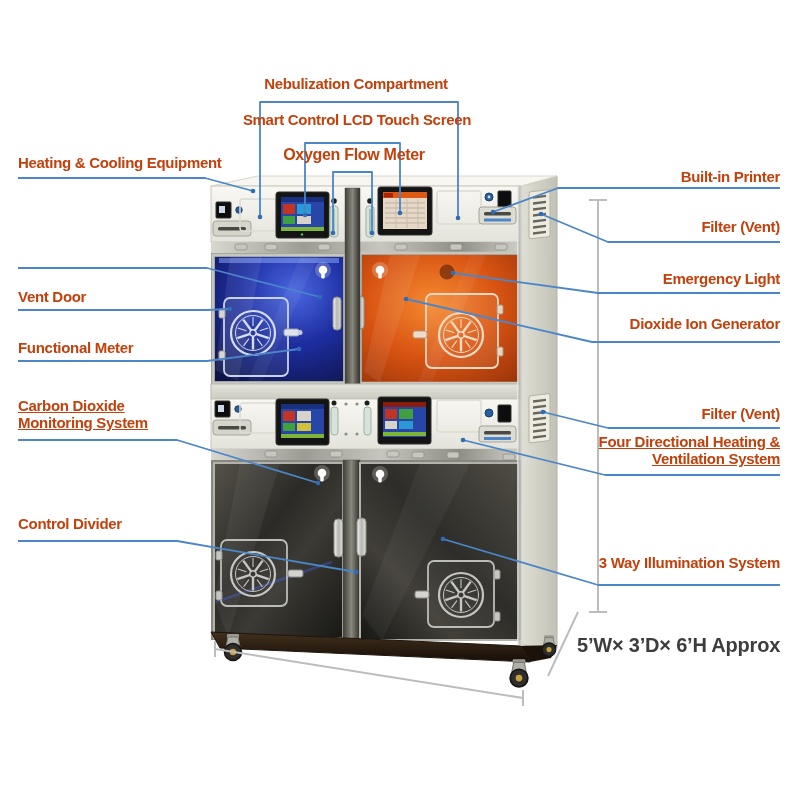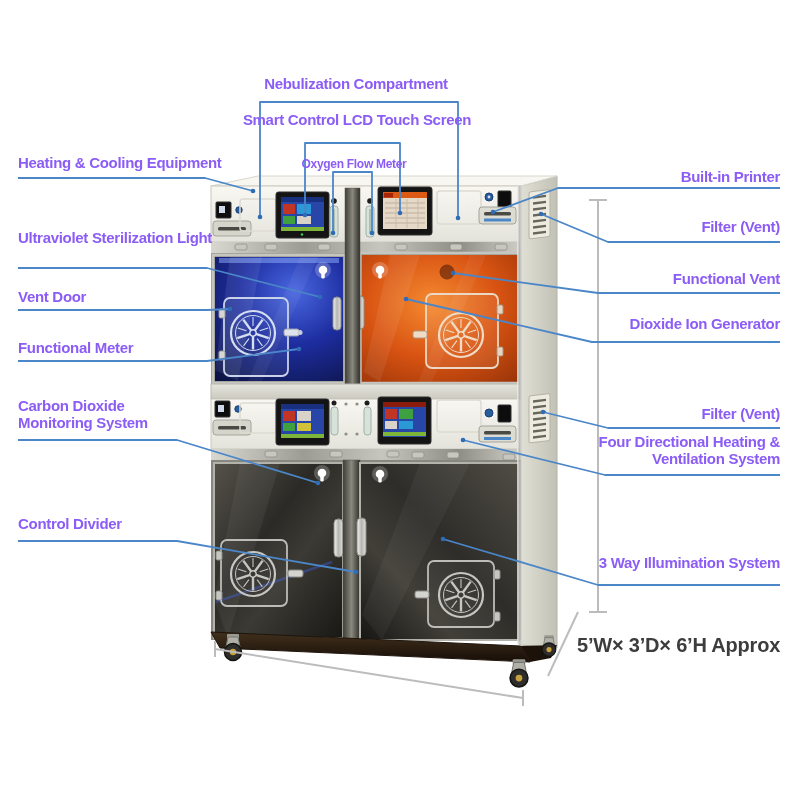--- a/index.html
+++ b/index.html
@@ -1,24 +1,24 @@
 <!DOCTYPE html>
 <html><head>
 <meta charset="utf-8">
 <style>
   html,body{margin:0;padding:0;background:#ffffff;}
   #stage{position:relative;width:800px;height:800px;background:#ffffff;overflow:hidden;
          font-family:"Liberation Sans",sans-serif;}
   #artwork{position:absolute;left:0;top:0;}
-  .callout{position:absolute;color:#8b5cf6;font-size:15px;font-weight:600;
+  .callout{position:absolute;color:#c2410c;font-size:15px;font-weight:600;
            letter-spacing:-0.3px;line-height:1.12;white-space:nowrap;}
-  .callout.wrap{white-space:normal;}
+  .callout.wrap{white-space:normal;text-decoration:underline;}
   .callout.right{text-align:right;}
   .callout.center{transform:translateX(-50%);text-align:center;}
-  .callout.small{font-size:12px;margin-top:12px;}
+  .callout.small{font-size:16px;}
   .dim-note{position:absolute;color:#3d3d3d;font-size:20px;font-weight:700;
             letter-spacing:-0.2px;white-space:nowrap;}
 </style>
 </head>
 <body>
 
 <div id="stage">
 
   <svg id="artwork" width="800" height="800" viewBox="0 0 800 800">
     <defs>
@@ -395,28 +395,27 @@
         <circle cx="333" cy="233" r="2.3"></circle>
       <circle cx="372" cy="233" r="2.3"></circle>
     </g>
   </svg>
 
   <div class="callout center" style="left:356px;top:76px">Nebulization Compartment</div>
   <div class="callout center" style="left:357px;top:112px">Smart Control LCD Touch Screen</div>
   <div class="callout center small" style="left:354px;top:146px">Oxygen Flow Meter</div>
 
   <div class="callout" style="left:18px;top:155px">Heating &amp; Cooling Equipment</div>
-  <div class="callout" style="left:18px;top:230px">Ultraviolet Sterilization Light</div>
   <div class="callout" style="left:18px;top:289px">Vent Door</div>
   <div class="callout" style="left:18px;top:340px">Functional Meter</div>
   <div class="callout wrap" style="left:18px;top:398px;width:150px">Carbon Dioxide Monitoring System</div>
   <div class="callout" style="left:18px;top:516px">Control Divider</div>
 
   <div class="callout right" style="right:20px;top:169px">Built-in Printer</div>
   <div class="callout right" style="right:20px;top:219px">Filter (Vent)</div>
-  <div class="callout right" style="right:20px;top:271px">Functional Vent</div>
+  <div class="callout right" style="right:20px;top:271px">Emergency Light</div>
   <div class="callout right" style="right:20px;top:316px">Dioxide Ion Generator</div>
   <div class="callout right" style="right:20px;top:406px">Filter (Vent)</div>
   <div class="callout right wrap" style="right:20px;top:434px;width:200px">Four Directional Heating &amp; Ventilation System</div>
   <div class="callout right" style="right:20px;top:555px">3 Way Illumination System</div>
 
   <div class="dim-note" style="left:577px;top:634px">5’W× 3’D× 6’H Approx</div>
 </div>
 
 </body></html>

